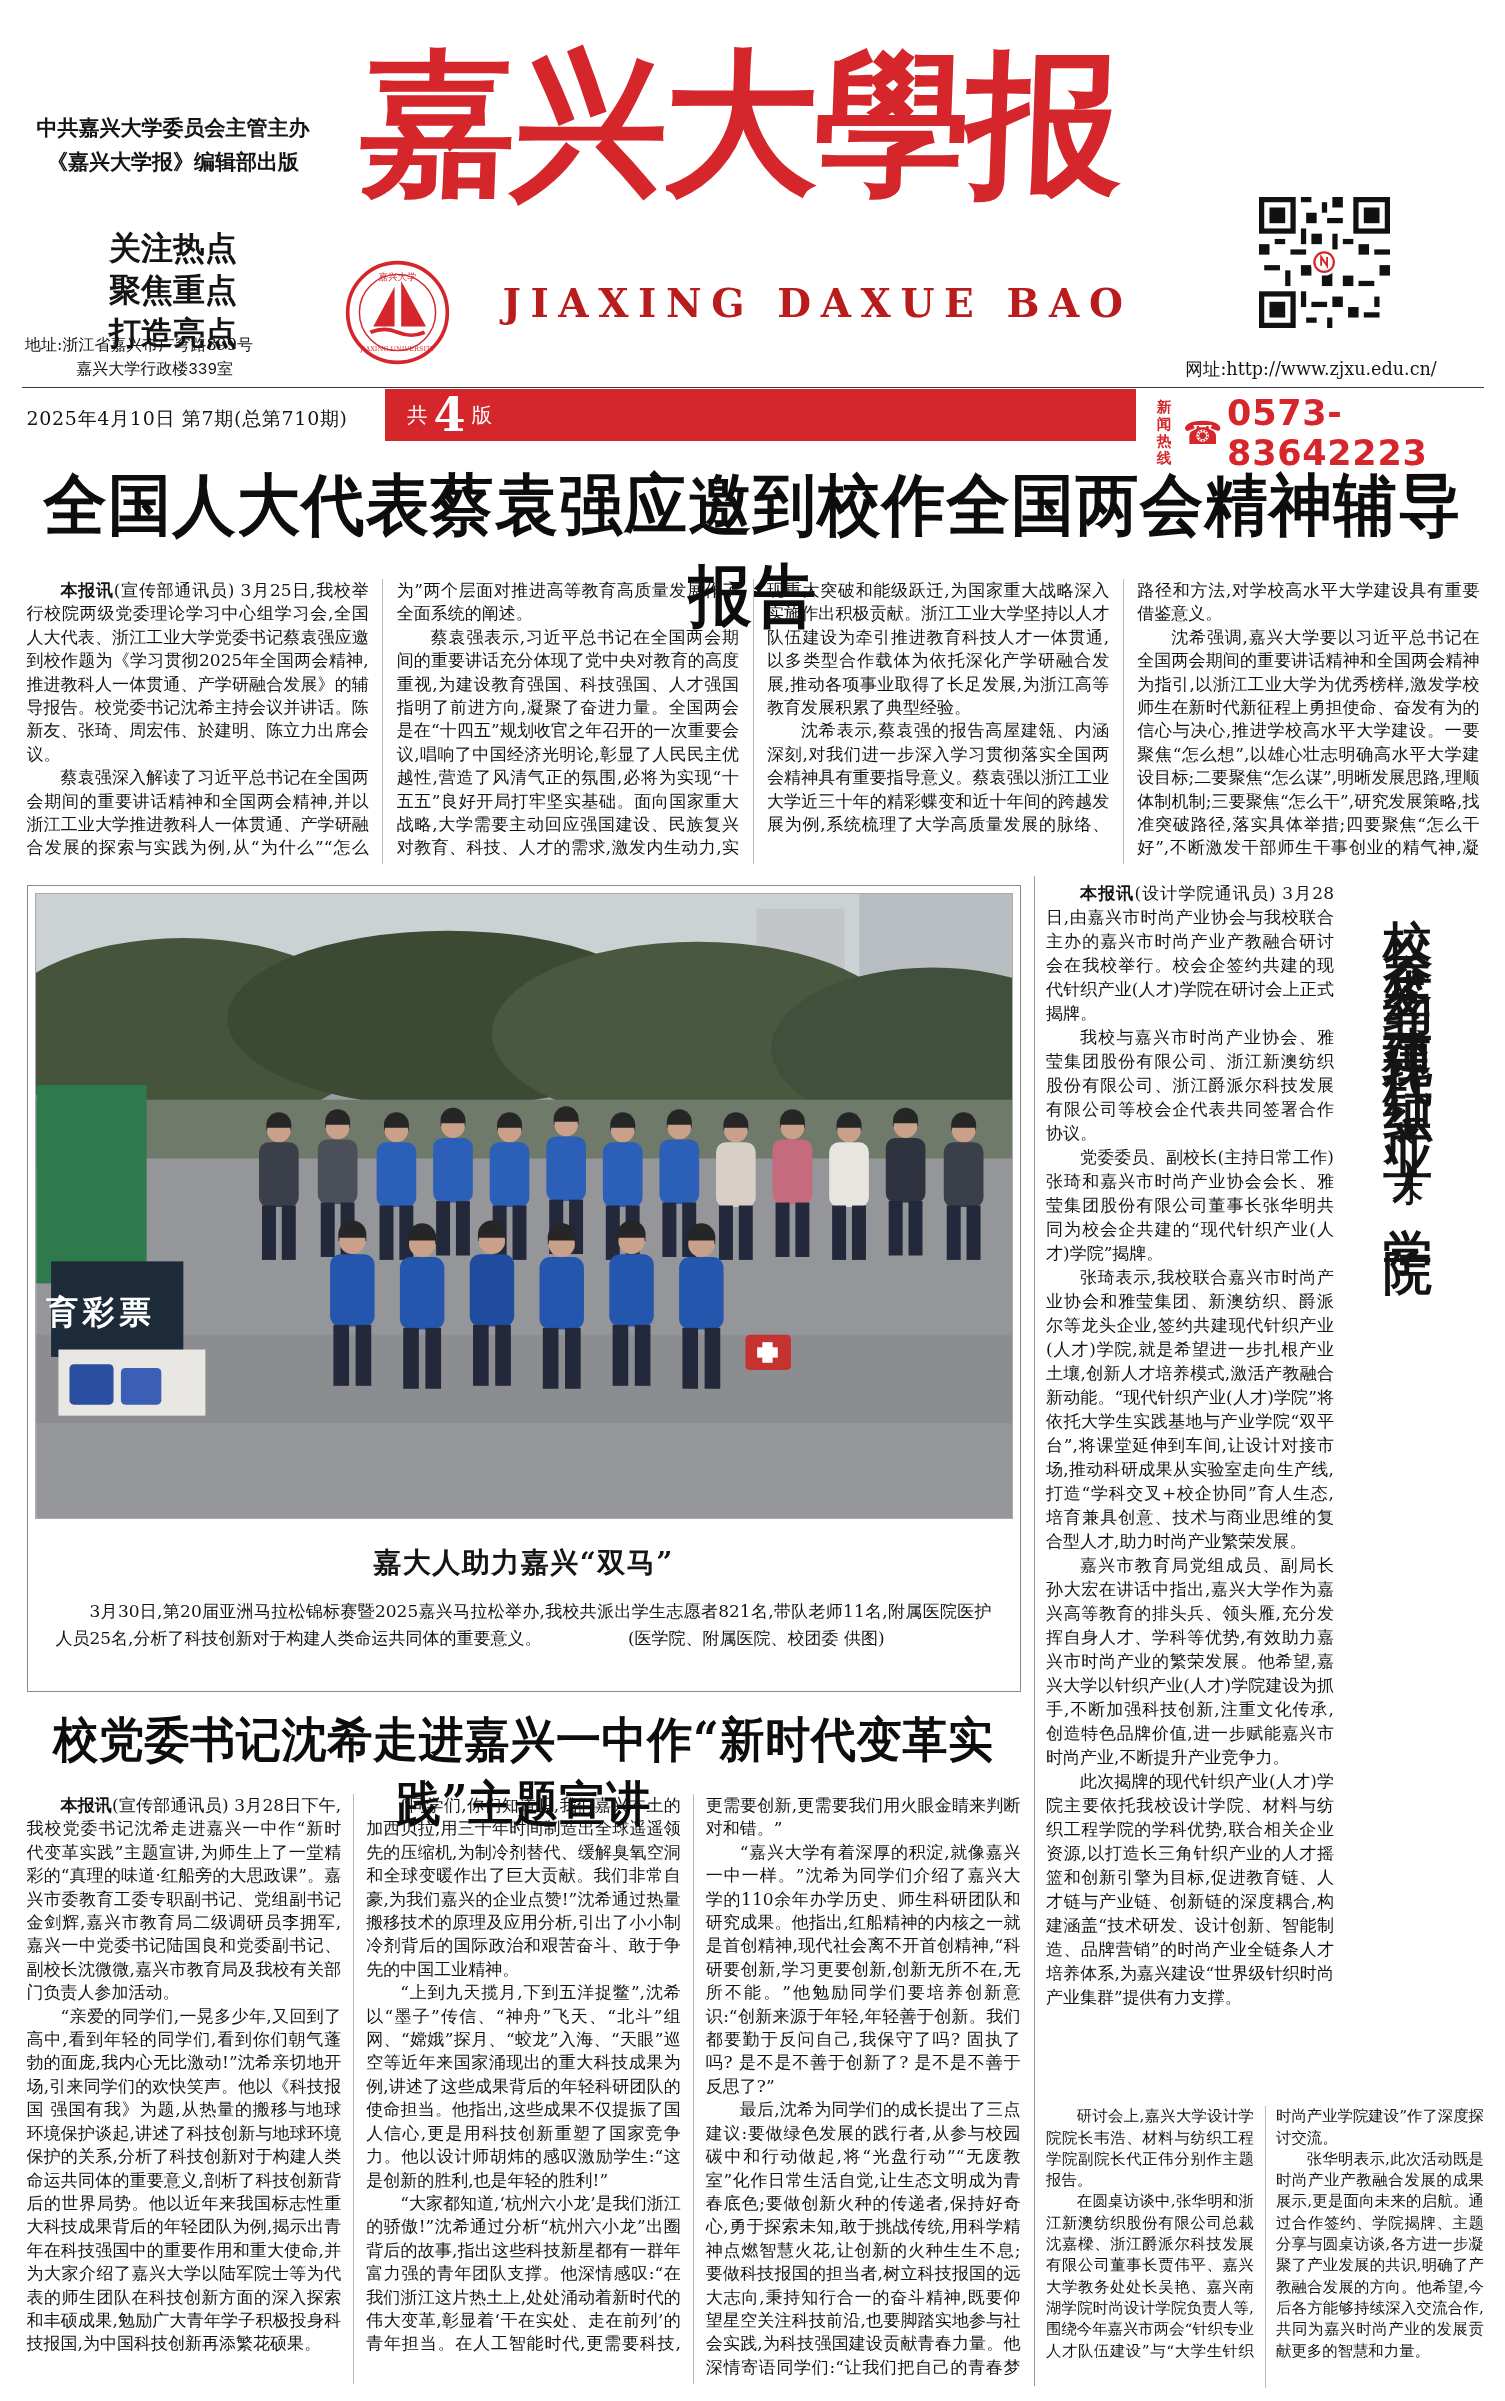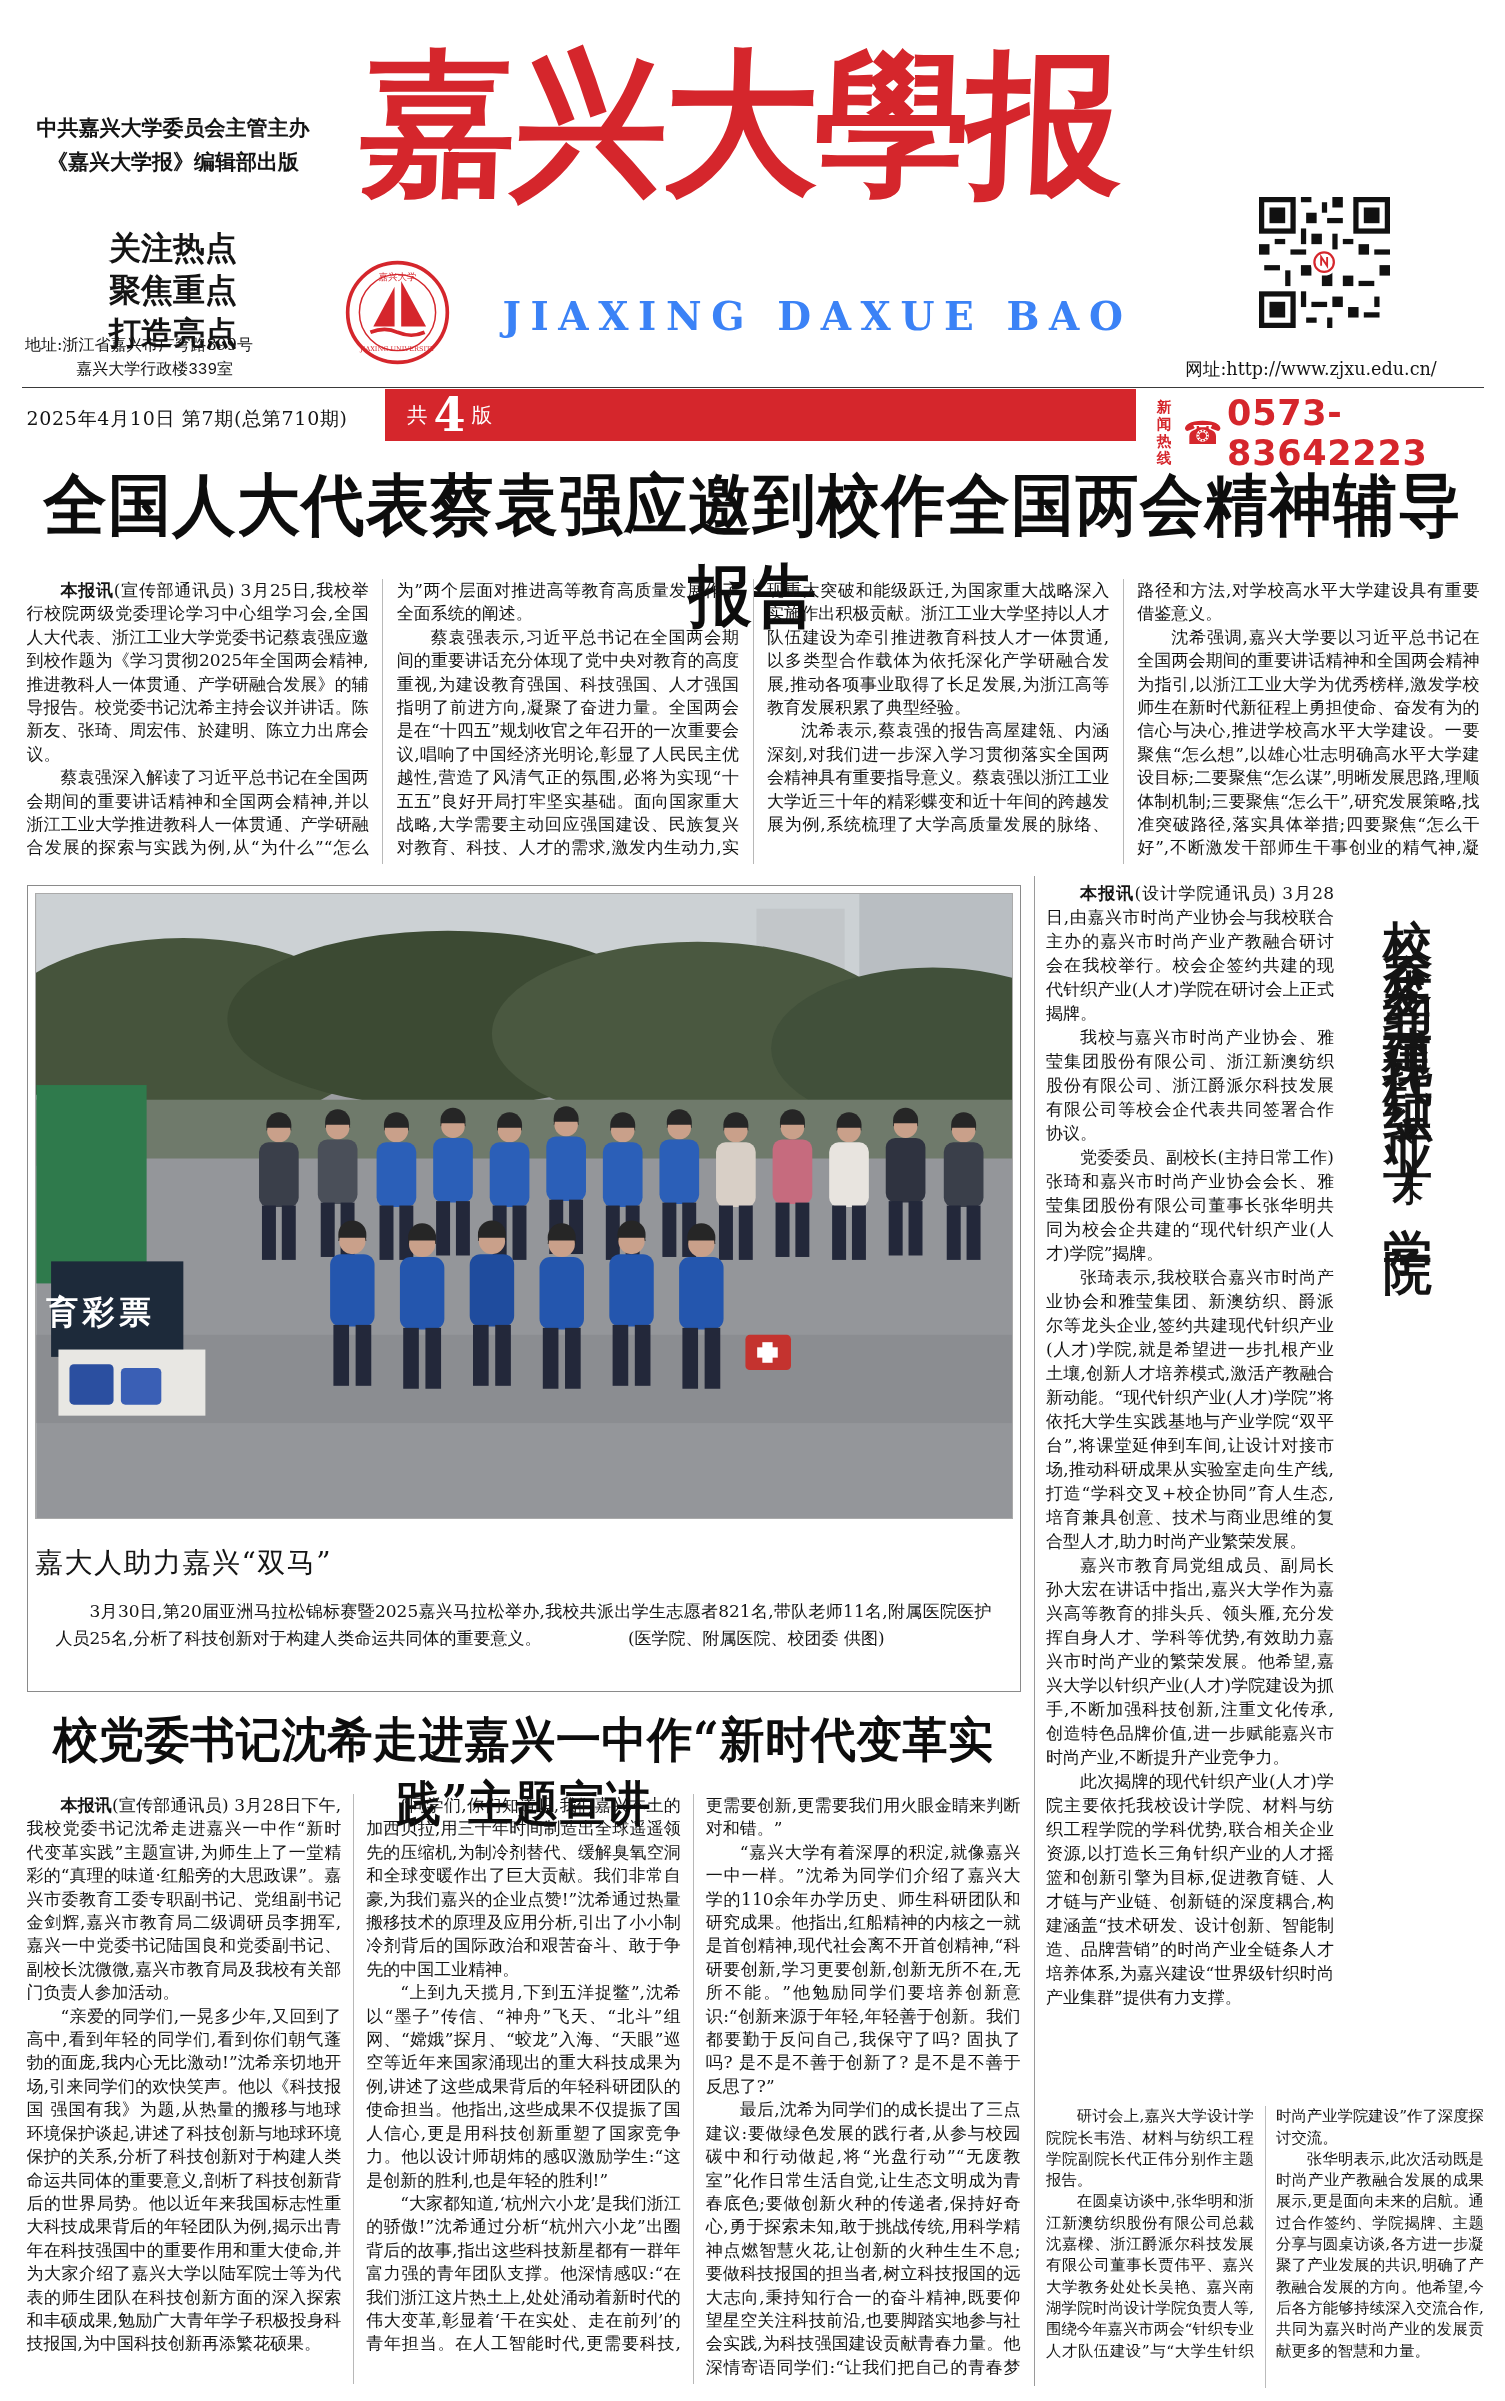--- a/index.html
+++ b/index.html
@@ -7,22 +7,22 @@
         font-family:"DejaVu Serif","Liberation Serif",serif;color:#141414;}
   
   .mh-left{position:absolute;left:25px;top:112px;width:296px;text-align:center;}
   .mh-publisher{font-family:"DejaVu Sans","Liberation Sans",sans-serif;font-size:21px;line-height:1.6;font-weight:600;}
   .mh-slogans{margin-top:48px;font-family:"DejaVu Sans","Liberation Sans",sans-serif;font-size:32px;font-weight:800;line-height:1.32;}
   .mh-address{position:absolute;left:25px;top:332px;width:309px;font-size:16px;line-height:1.6;text-align:left;}
   .mh-address .l2{padding-left:3.2em;font-family:Liberation Mono, monospace;}
   .mh-title{position:absolute;left:309px;top:13.2px;width:860px;text-align:center;
             font-size:156px;line-height:221px;font-weight:bold;color:#d5262c;letter-spacing:-4.4px;
             transform:skewX(-2deg);white-space:nowrap;}
-  .mh-pinyin{position:absolute;left:468px;top:293px;width:699px;text-align:center;
-             font-size:39px;font-weight:bold;letter-spacing:9.6px;color:#3b82f6;}
+  .mh-pinyin{position:absolute;left:468px;top:280px;width:699px;text-align:center;
+             font-size:39px;font-weight:bold;letter-spacing:9.6px;color:#b91c1c;}
   .mh-logo{position:absolute;left:344px;top:259px;width:107px;height:107px;}
   .mh-right{position:absolute;left:1175px;top:110px;width:309px;text-align:center;
             font-family:"DejaVu Sans","Liberation Sans",sans-serif;font-size:18.4px;line-height:1.55;}
   .mh-qr{position:absolute;left:1259px;top:197px;width:131px;height:131px;}
   .mh-web{position:absolute;left:1138px;top:357px;width:346px;text-align:center;font-size:17.6px;}
   .mh-rule{position:absolute;left:22px;top:387px;width:1462px;border-top:1.5px solid #3a3a3a;}
   .mh-date{position:absolute;left:26.5px;top:406px;font-size:19px;letter-spacing:0.7px;}
   .mh-band{position:absolute;left:385px;top:389px;width:751px;height:52px;background:#d5262c;color:#fff;
            display:flex;align-items:center;padding-left:22px;box-sizing:border-box;}
   .mh-band .small{font-size:20.6px;}
@@ -40,21 +40,21 @@
   
   #headline1{left:22px;top:465px;width:1462px;font-size:63px;letter-spacing:1.5px;}
   #article1{left:26.5px;top:579px;width:1453px;height:285px;column-count:4;column-gap:28px;
             column-rule:0.7px solid #b8b8b8;}
   
   .photo-box{position:absolute;left:26.5px;top:885px;width:994px;height:807px;border:0.7px solid #8a8a8a;
              box-sizing:border-box;padding:7.4px 7.4px 0 7.4px;}
   .photo-frame{position:relative;width:978px;height:626px;border:0.7px solid #aaa;box-sizing:border-box;overflow:hidden;}
   .photo-banner{position:absolute;left:10.3px;top:397px;color:#fff;font-size:32px;font-weight:bold;
                 letter-spacing:4.4px;font-family:"DejaVu Sans","Liberation Sans",sans-serif;}
-  .caption-title{margin-top:25px;font-size:28px;font-weight:400;letter-spacing:1.5px;}
+  .caption-title{margin-top:25px;text-align:center;font-size:28px;font-weight:700;letter-spacing:1.5px;}
   .caption-body{margin:16px 20.6px 0 20.6px;font-size:17px;line-height:26.5px;text-align:justify;text-indent:2em;}
   .credit{margin-left:81px;white-space:nowrap;}
   
   #headline2{left:26.5px;top:1712px;width:994px;font-size:45px;letter-spacing:0.7px;}
   #article2{left:26.5px;top:1794px;width:994px;height:590px;column-count:3;column-gap:25px;
             column-rule:0.7px solid #b8b8b8;}
   
   .main-sidebar-divider{position:absolute;left:1034px;top:876px;height:1510px;border-left:0.7px solid #9a9a9a;}
   .sidebar{position:absolute;left:1046px;top:881px;width:438px;}
   .sb-top{display:flex;}

